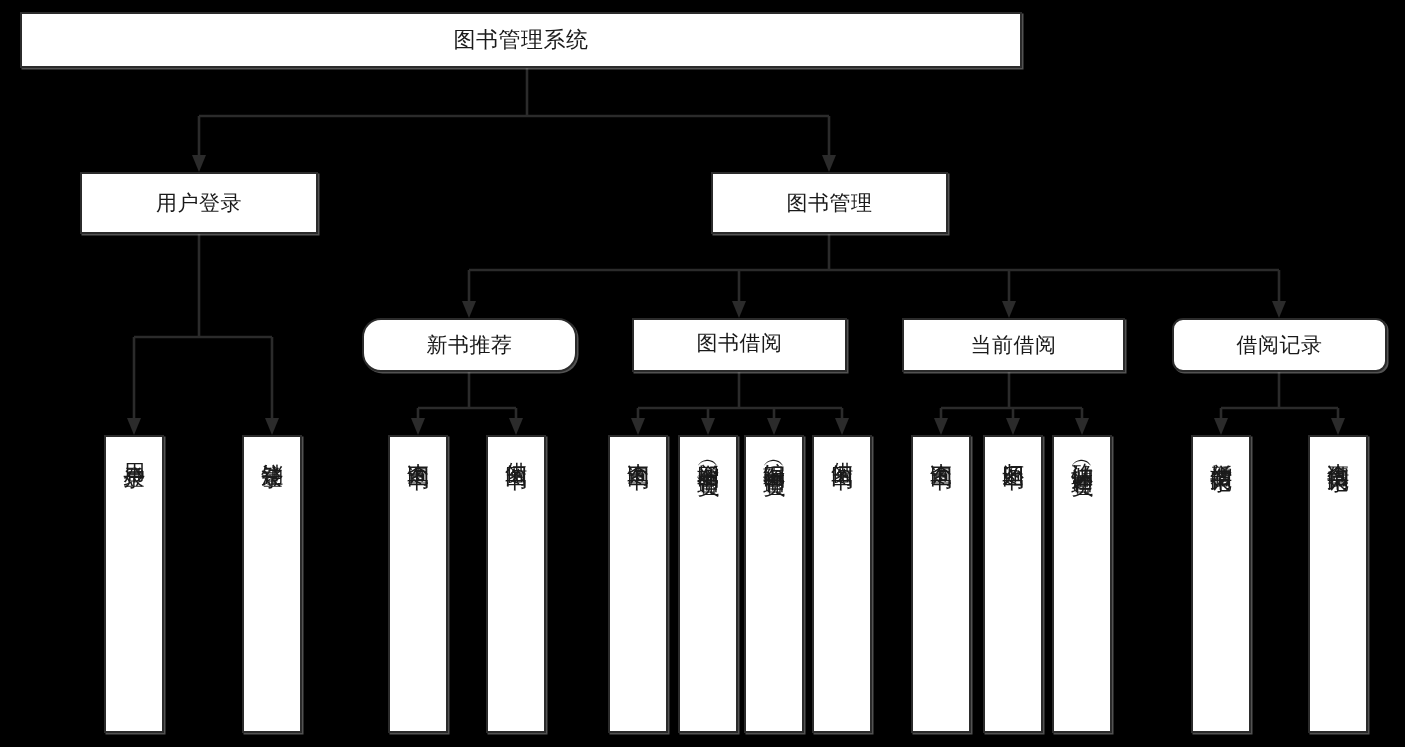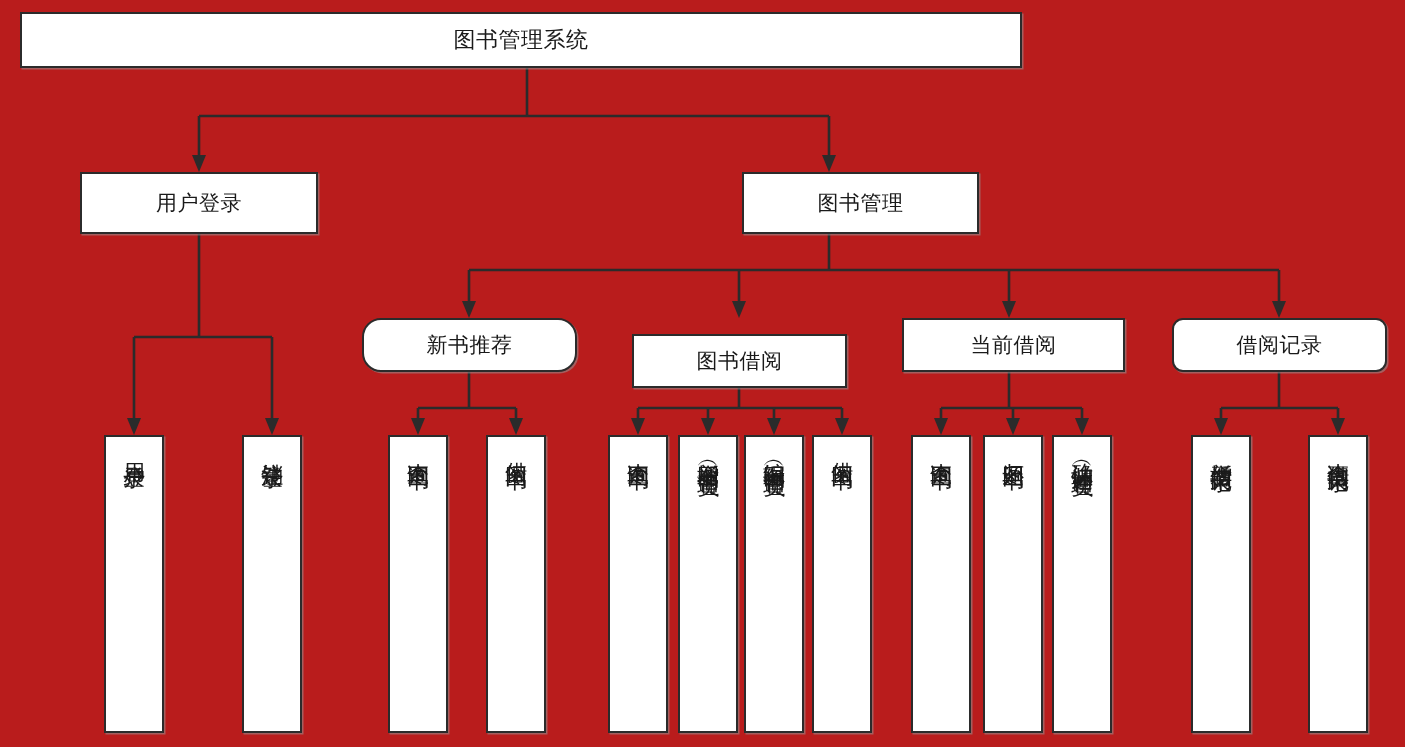--- a/index.html
+++ b/index.html
@@ -7,21 +7,21 @@
     padding: 0;
     background: #ffffff;
   }
   body {
     font-family: "Liberation Sans", "DejaVu Sans", sans-serif;
   }
   #canvas {
     position: relative;
     width: 1405px;
     height: 747px;
-    background: #b91c1c;
+    background: #000000;
     overflow: hidden;
   }
   .node {
     position: absolute;
     box-sizing: border-box;
     background: #ffffff;
     border: 2px solid #2b2b2b;
     display: flex;
     align-items: center;
     justify-content: center;
@@ -138,27 +138,27 @@
       <path d="M 1338 408 L 1338 419" class="link-line"></path>
       <polygon points="1331,418 1345,418 1338,435" class="link-arrow"></polygon>
     </svg>
   <div id="nodes-layer">
       <div class="node horizontal root" style="left: 20px; top: 12px; width: 1002px; height: 56px;">
         <span class="node-label">图书管理系统</span>
       </div>
       <div class="node horizontal" style="left: 80px; top: 172px; width: 238px; height: 62px;">
         <span class="node-label">用户登录</span>
       </div>
-      <div class="node horizontal" style="left: 711px; top: 172px; width: 237px; height: 62px; margin-left: 31px;">
+      <div class="node horizontal" style="left: 711px; top: 172px; width: 237px; height: 62px;">
         <span class="node-label">图书管理</span>
       </div>
       <div class="node horizontal" style="left: 362px; top: 318px; width: 215px; height: 54px; border-radius: 19px;">
         <span class="node-label">新书推荐</span>
       </div>
-      <div class="node horizontal" style="left: 632px; top: 334px; width: 215px; height: 54px;">
+      <div class="node horizontal" style="left: 632px; top: 318px; width: 215px; height: 54px; font-family: Liberation Mono, monospace;">
         <span class="node-label">图书借阅</span>
       </div>
       <div class="node horizontal" style="left: 902px; top: 318px; width: 223px; height: 54px;">
         <span class="node-label">当前借阅</span>
       </div>
       <div class="node horizontal" style="left: 1172px; top: 318px; width: 215px; height: 54px; border-radius: 11px;">
         <span class="node-label">借阅记录</span>
       </div>
       <div class="node vertical" style="left: 104px; top: 435px; width: 60px; height: 298px;">
         <span class="node-label">用户登录</span>

